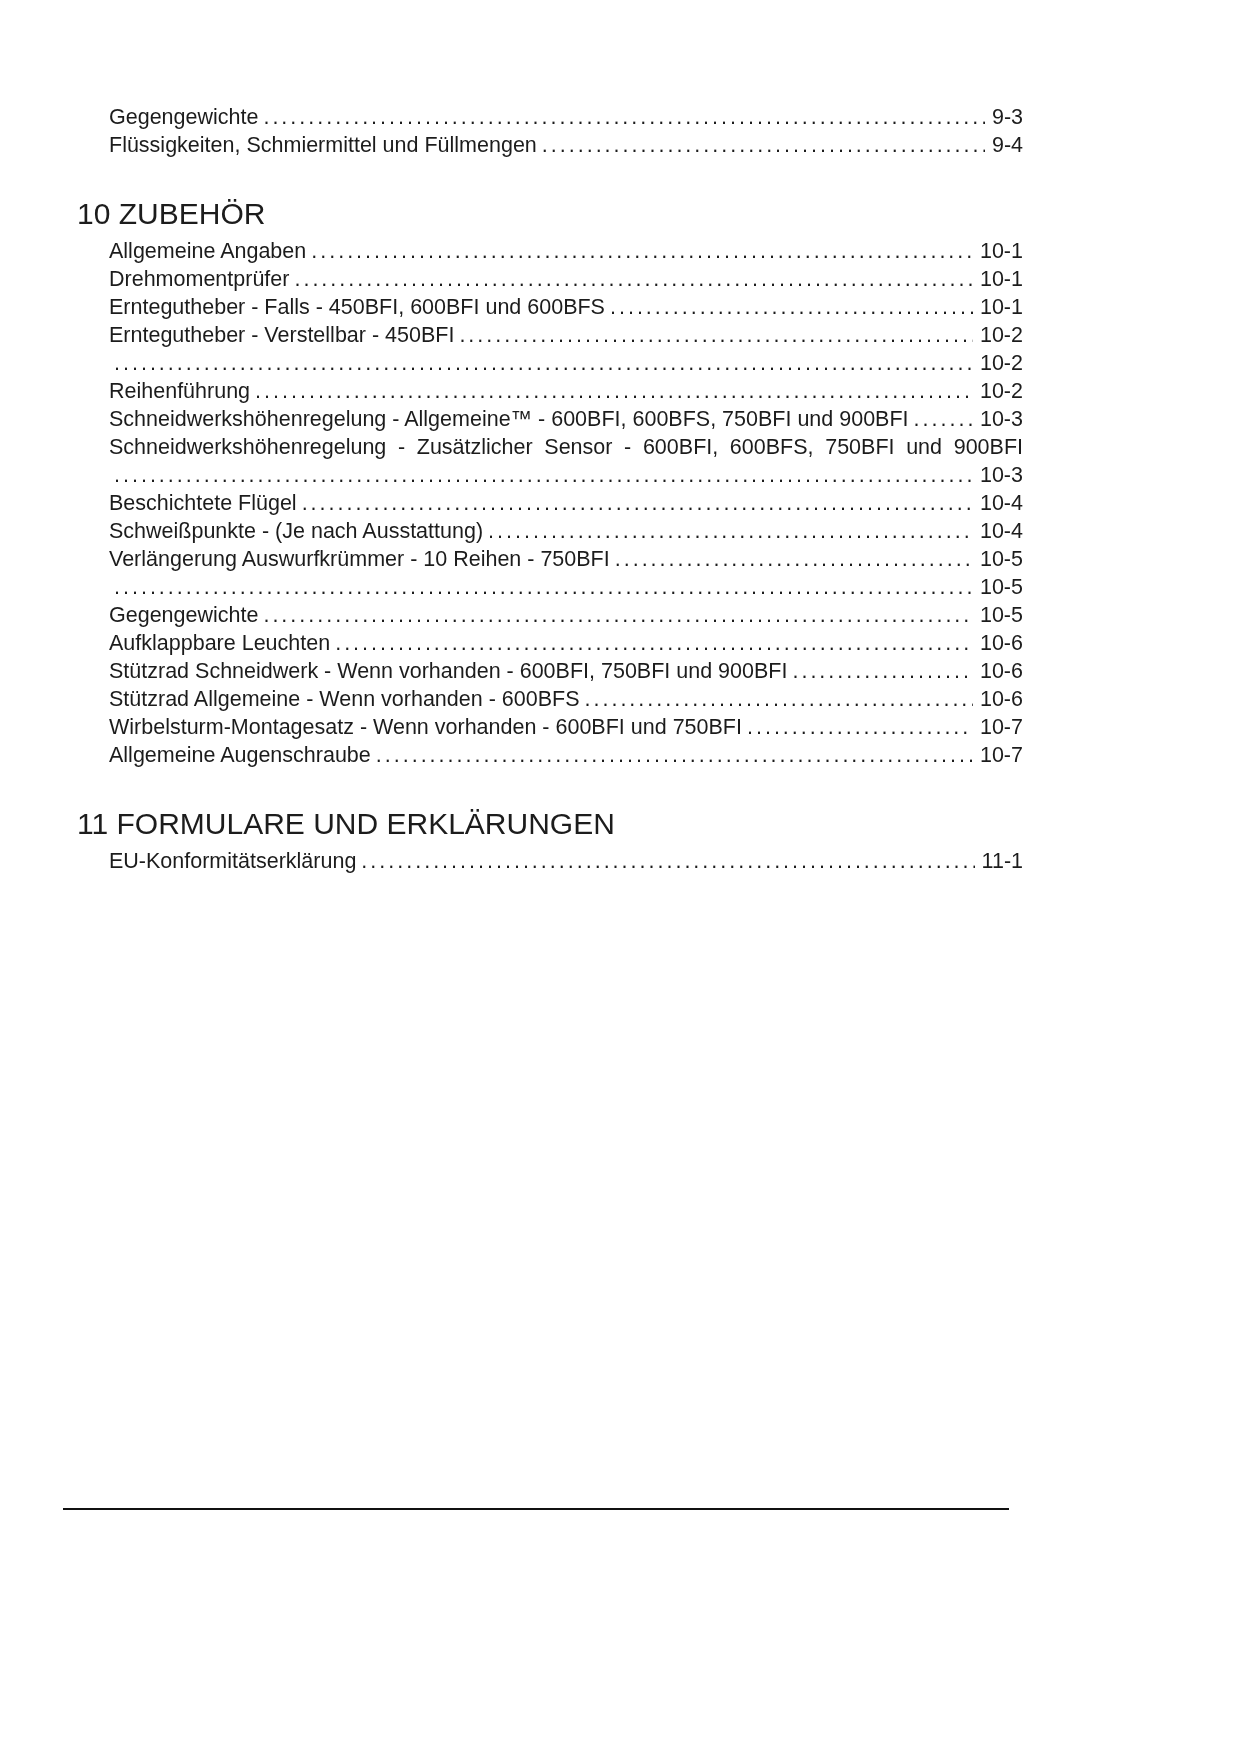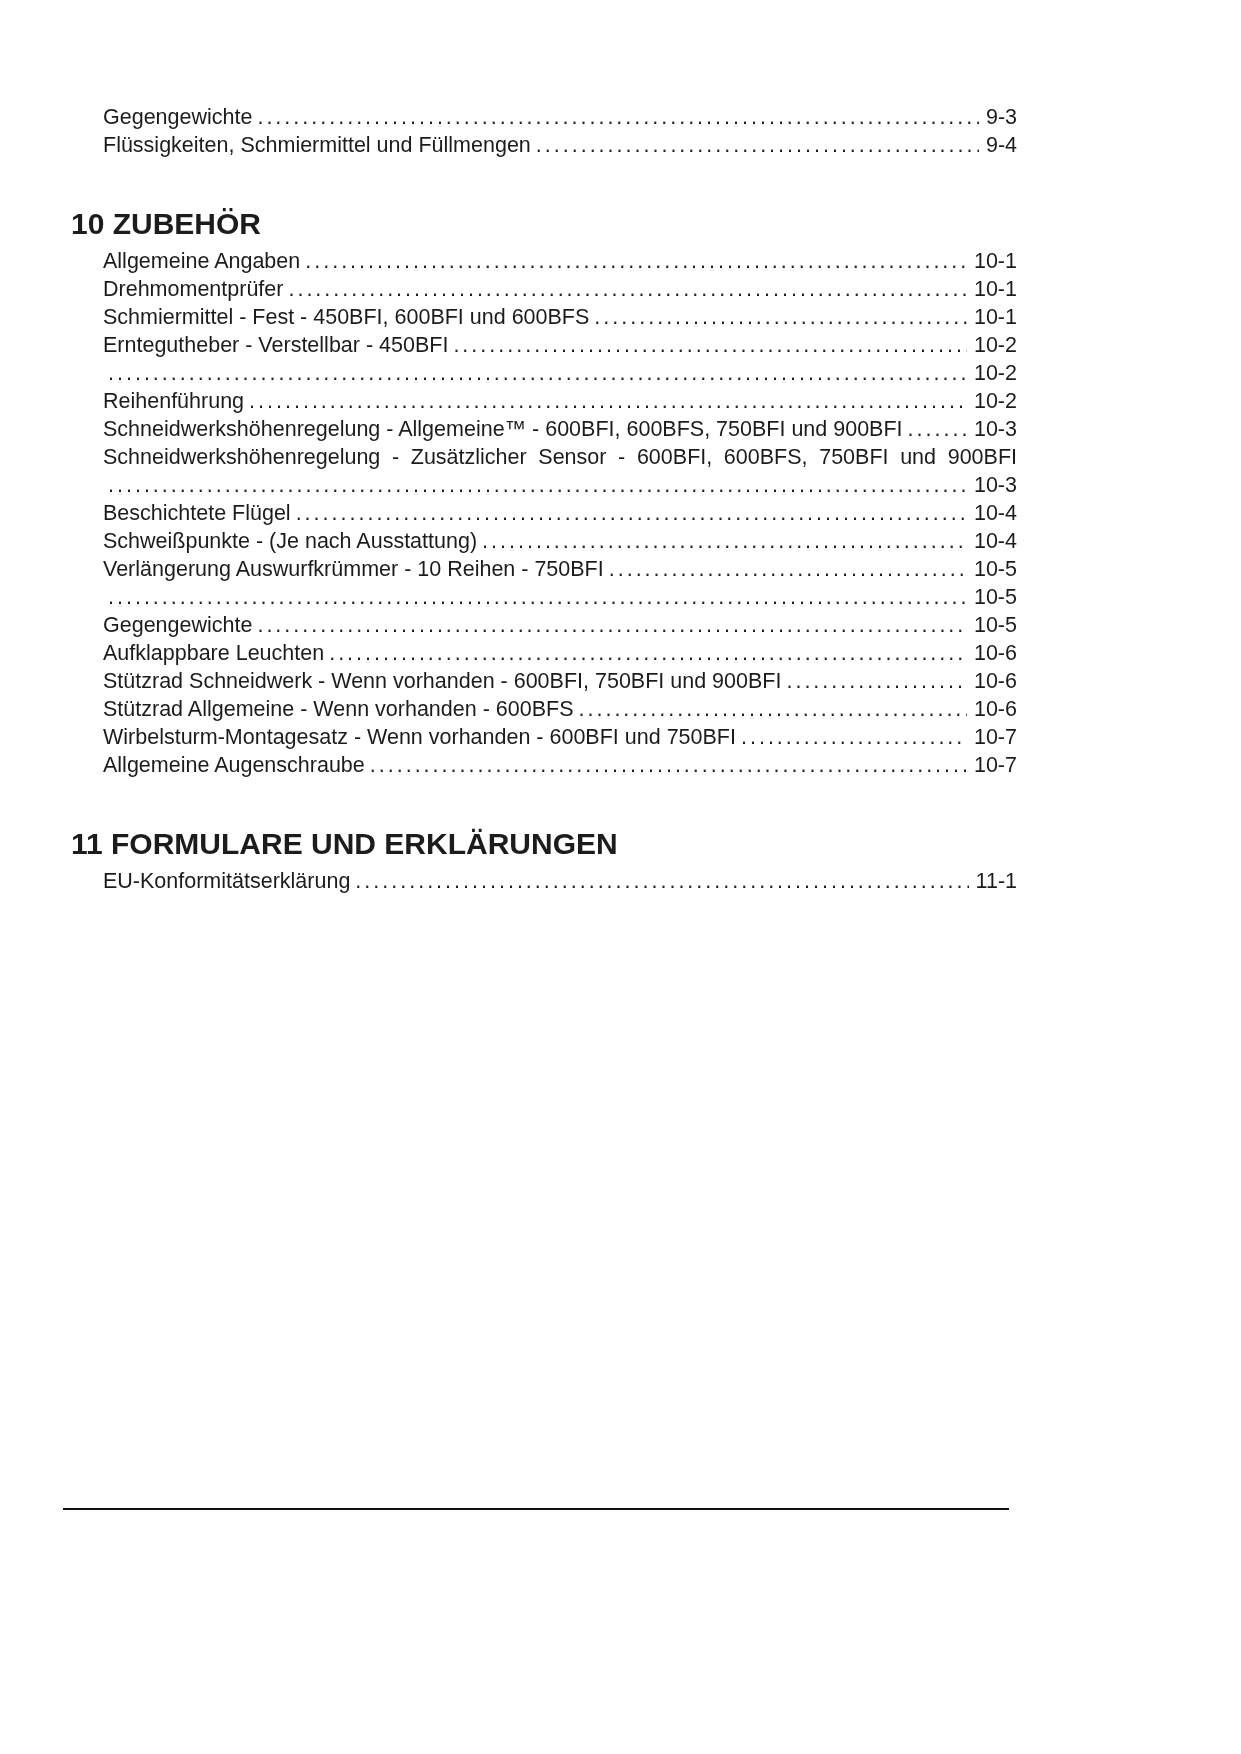--- a/index.html
+++ b/index.html
@@ -10,21 +10,21 @@
   body {
     width: 1241px;
     height: 1754px;
     position: relative;
     font-family: "Liberation Sans", "DejaVu Sans", sans-serif;
     color: #1c1c1c;
     overflow: hidden;
   }
   .content {
     position: absolute;
-    left: 71px;
+    left: 77px;
     top: 103px;
     width: 946px;
   }
   .toc-row {
     display: flex;
     align-items: baseline;
     padding-left: 32px;
     font-size: 21.5px;
     line-height: 28px;
     white-space: nowrap;
@@ -50,22 +50,22 @@
     content: "........................................................................................................................................................................................";
     letter-spacing: 3px;
   }
   .toc-page {
     flex: 0 0 auto;
     text-align: left;
   }
   .section-heading {
     font-size: 30px;
     line-height: 36px;
-    margin: 47px 0 5px 0;
-    font-weight: 700;
+    margin: 37px 0 5px 0;
+    font-weight: 400;
     white-space: nowrap;
   }
   .footer-rule {
     position: absolute;
     left: 63px;
     top: 1508px;
     width: 946px;
     border-top: 2px solid #111111;
     height: 0;
   }
@@ -90,21 +90,21 @@
         <span class="toc-title">Allgemeine Angaben</span>
         <span class="toc-dots"></span>
         <span class="toc-page">10-1</span>
       </div>
       <div class="toc-row">
         <span class="toc-title">Drehmomentprüfer</span>
         <span class="toc-dots"></span>
         <span class="toc-page">10-1</span>
       </div>
       <div class="toc-row">
-        <span class="toc-title">Schmiermittel - Fest - 450BFI, 600BFI und 600BFS</span>
+        <span class="toc-title">Erntegutheber - Falls - 450BFI, 600BFI und 600BFS</span>
         <span class="toc-dots"></span>
         <span class="toc-page">10-1</span>
       </div>
       <div class="toc-row">
         <span class="toc-title">Erntegutheber - Verstellbar - 450BFI</span>
         <span class="toc-dots"></span>
         <span class="toc-page">10-2</span>
       </div>
       <div class="toc-row">
         <span class="toc-dots"></span>

